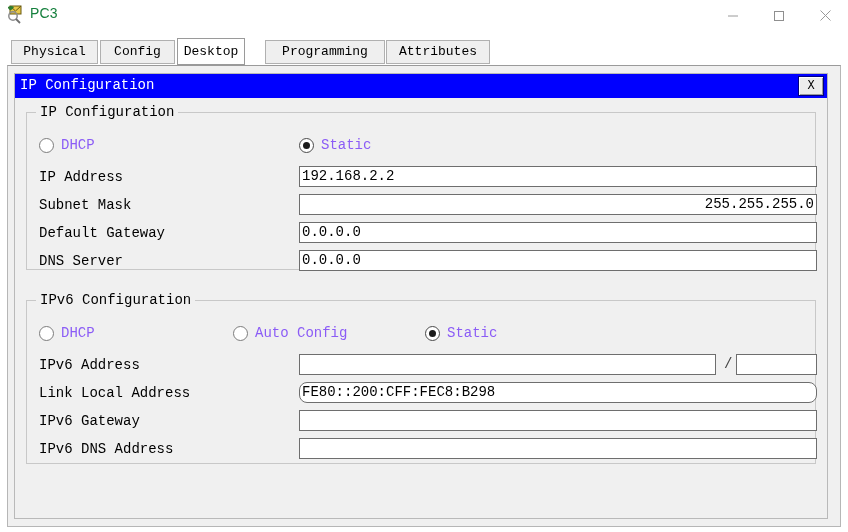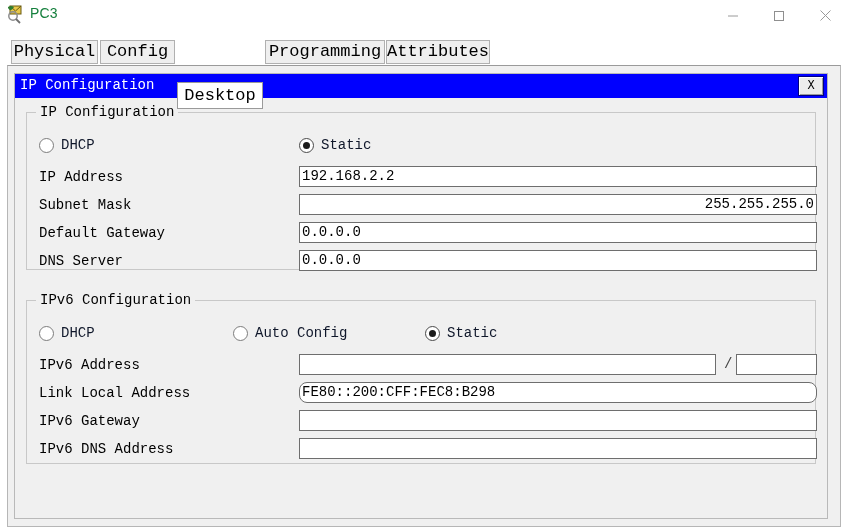--- a/index.html
+++ b/index.html
@@ -60,21 +60,21 @@
     background: #ffffff;
   }
   .tab {
     position: absolute;
     top: 9px;
     height: 24px;
     box-sizing: border-box;
     border: 1px solid #b0b0b0;
     background: #efefef;
     color: #000;
-    font-size: 17px;
+    font-size: 13px;
     line-height: 22px;
     text-align: center;
     white-space: nowrap;
     cursor: default;
   }
   .tab.active {
     background: #ffffff;
     border-bottom: 1px solid #ffffff;
     top: 7px;
     height: 27px;
@@ -203,21 +203,21 @@
   .radio.on .radio-dot::after {
     content: "";
     position: absolute;
     left: 3px; top: 3px;
     width: 7px; height: 7px;
     border-radius: 50%;
     background: #1b1b1b;
   }
   .radio-label {
     font-size: 14px;
-    color: #0f172a;
+    color: #8b5cf6;
     margin-left: 7px;
   }
 
   .slash {
     position: absolute;
     font-size: 14px;
     color: #444;
   }
 </style>
 </head>
@@ -251,21 +251,21 @@
         <line x1="1.5" y1="1.5" x2="11.5" y2="11.5" stroke="#9a9a9a" stroke-width="1"></line>
         <line x1="11.5" y1="1.5" x2="1.5" y2="11.5" stroke="#9a9a9a" stroke-width="1"></line>
       </svg>
     </div>
   </div>
 </div>
 
 <div class="tabstrip">
   <div class="tab" style="left:11px;  width:87px;">Physical</div>
   <div class="tab" style="left:100px; width:75px;">Config</div>
-  <div class="tab active" style="left:177px; width:86px;margin-top:44px;">Desktop</div>
+  <div class="tab active" style="left:177px; width:68px;">Desktop</div>
   <div class="tab" style="left:265px; width:120px;">Programming</div>
   <div class="tab" style="left:386px; width:104px;">Attributes</div>
 </div>
 
 <div class="content-panel">
 
   <div class="iframe-win">
 
     <div class="iframe-titlebar">
       <span class="iframe-title">IP Configuration</span>

